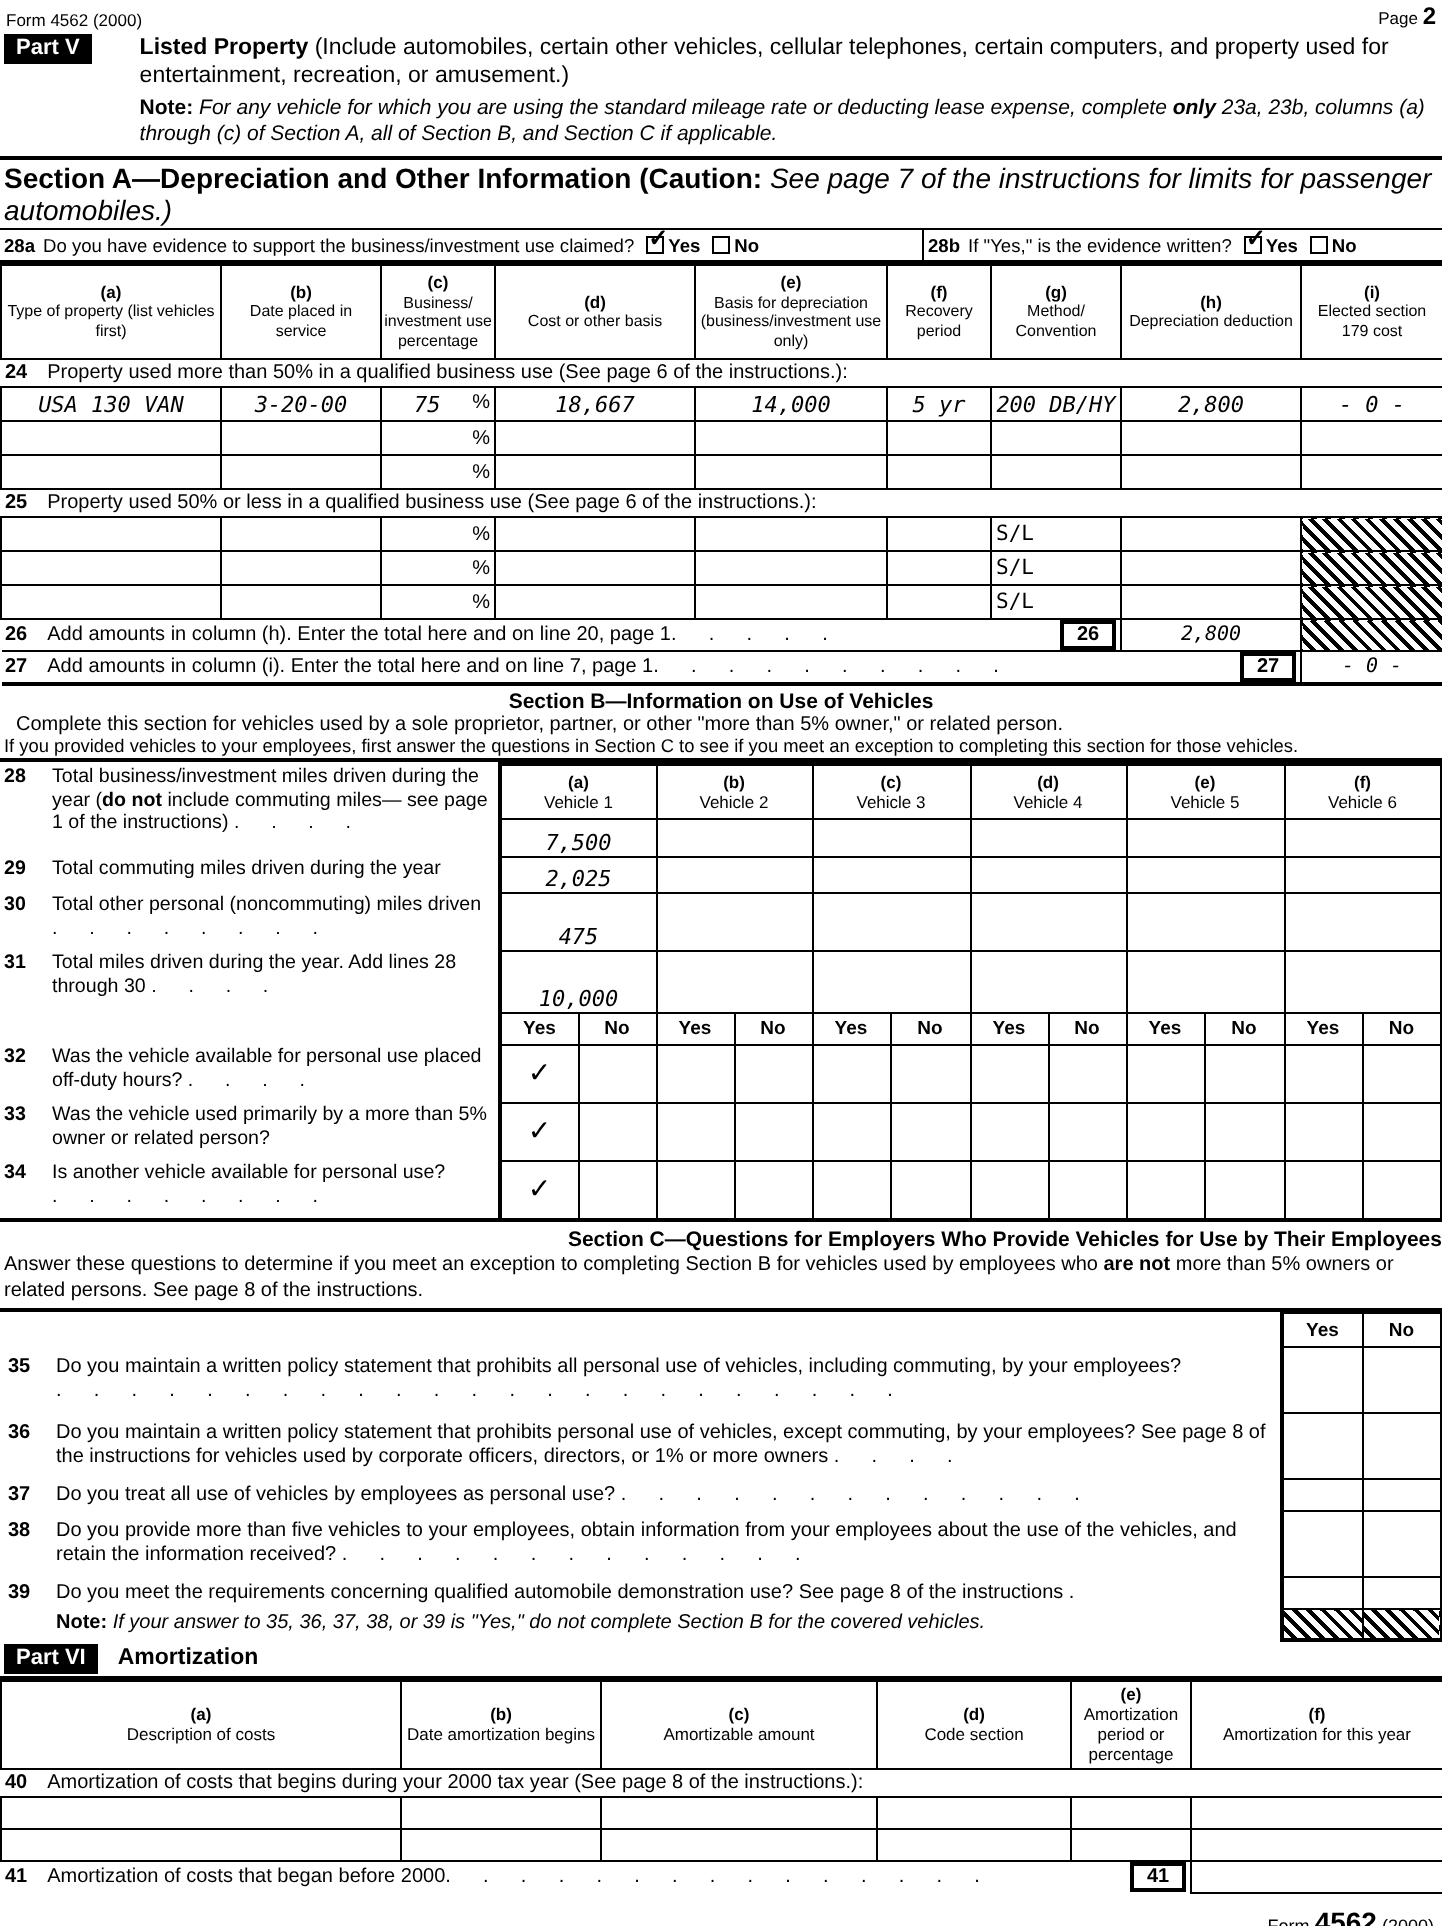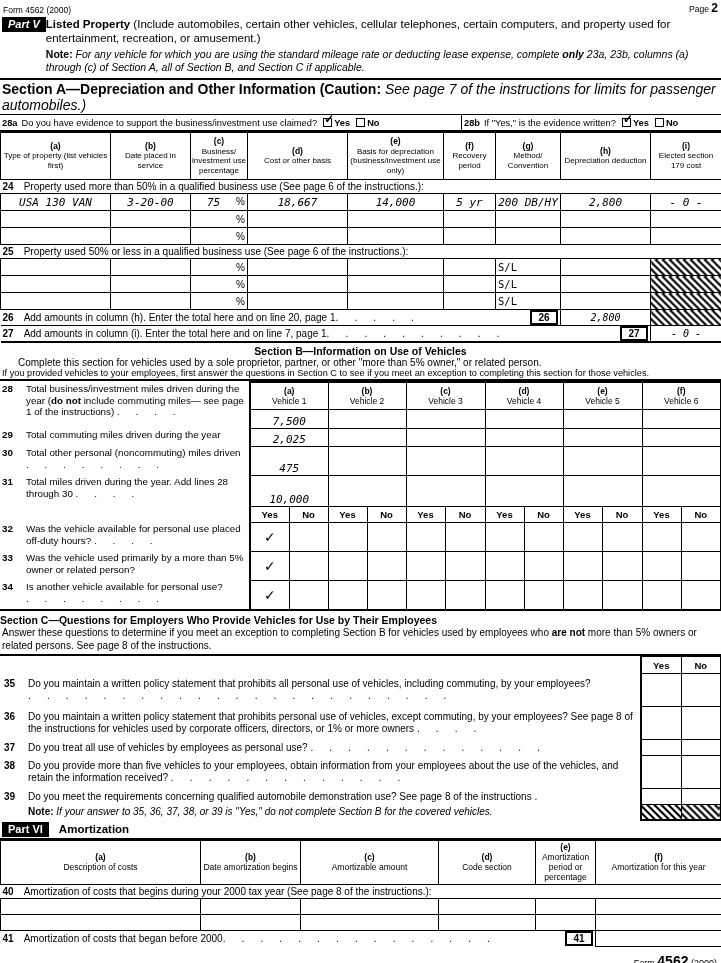--- a/index.html
+++ b/index.html
@@ -14,21 +14,21 @@
   .dots { white-space: pre; letter-spacing: 1px; }
 
   
   .topbar { display: flex; justify-content: space-between; align-items: flex-end; padding: 0 3px; height: 13px; font-size: 8.5px; }
   .pagenum { font-size: 12px; font-weight: bold; }
 
   
   .part-box { background: #000; color: #fff; font-weight: bold; font-size: 11px; padding: 1px 6px 2px 6px; display: inline-block; }
 
   .p5 { display: flex; padding: 2px 2px 0 2px; }
-  .p5 .part-box { height: 15px; margin-right: 0; font-style: italic; }
+  .p5 .part-box { height: 15px; margin-right: 24px; }
   .p5-body { flex: 1; font-size: 11.5px; line-height: 14px; }
   .p5-note { font-size: 10.5px; line-height: 13px; margin-top: 3px; }
 
   .secA-head { border-top: 2.5px solid #000; border-bottom: 1px solid #000; margin-top: 4px; padding: 1px 2px; font-size: 14px; }
   .q28 { display: flex; border-bottom: 2.5px solid #000; font-size: 9.3px; align-items: center; height: 17px; }
   .q28-left { width: 462px; border-right: 1px solid #000; display: flex; align-items: center; height: 100%; padding: 0 2px; }
   .q28-right { flex: 1; display: flex; align-items: center; padding: 0 2px; }
   .q28 .num { font-weight: bold; margin-right: 4px; }
   .cb { width: 9px; height: 9px; border: 1.5px solid #000; display: inline-block; position: relative; margin: 0 2px 0 6px; flex: none; }
   .cb .tick { position: absolute; top: -7px; left: 0px; font-size: 12px; font-weight: bold; }
@@ -51,39 +51,39 @@
   .slcell { text-align: left !important; font-size: 10.5px; font-family: "DejaVu Sans Mono", monospace; }
   .hatch { background: repeating-linear-gradient(45deg, #fff 0 3px, #000 3px 5px); }
   .sumrow td { height: 15px; font-size: 10px; }
   .sumrow .free { border-left: 0; border-right: 0; }
   .sumtext { display: flex; align-items: center; width: 100%; }
   .sumtext .ln { font-weight: bold; margin-right: 10px; }
   .numbox { border: 2px solid #000; font-weight: bold; text-align: center; width: 28px; margin-left: auto; font-size: 10px; align-self: stretch; display: flex; align-items: center; justify-content: center; }
 
   
   .secB-head { text-align: center; font-weight: bold; font-size: 10.5px; padding-top: 2px; }
-  .secB-t1 { font-size: 10px; padding: 0 18px; }
+  .secB-t1 { font-size: 10px; padding: 0 8px; }
   .secB-t2 { font-size: 9.2px; padding: 0 2px; border-bottom: 2.5px solid #000; padding-bottom: 1px; }
   .tB td { border: 1px solid #000; }
   .tB td.nob { border: 0; }
   .tB td.vl { border-left: 2px solid #000; }
   .tB tr:first-child td.gr { border-top: 2px solid #000; }
   .tB td.gr-r { border-right: 2px solid #000; }
   .tB { border-bottom: 2.5px solid #000; }
   .tB .vehhead { text-align: center; font-size: 8.5px; line-height: 10px; vertical-align: middle; height: 27px; }
   .tB .lbl { font-size: 9.8px; line-height: 11.5px; vertical-align: top; padding-top: 1px; }
   .tB .lbl .inner { display: flex; }
   .tB .lbl .ln { font-weight: bold; width: 24px; flex: none; }
   .tB .lbl .txt { flex: 1; }
   .tB .val { vertical-align: bottom; text-align: center; }
   .tB .ynh { text-align: center; font-weight: bold; font-size: 9.5px; height: 16px; vertical-align: middle; }
   .tB .chk { text-align: center; vertical-align: middle; font-size: 14px; font-weight: bold; font-family: "DejaVu Sans", sans-serif; }
 
   
-  .secC-head { text-align: left; font-weight: bold; font-size: 10.5px; padding-top: 3px; }
+  .secC-head { text-align: right; font-weight: bold; font-size: 10.5px; padding-top: 3px; }
   .secC-intro { font-size: 10px; line-height: 13px; padding: 0 2px 2px 2px; border-bottom: 2.5px solid #000; }
   .tC td { vertical-align: middle; }
   .tC .q { border: 0; font-size: 10px; line-height: 12px; }
   .tC .q .inner { display: flex; justify-content: space-between; }
   .tC .q .ln { font-weight: bold; width: 26px; flex: none; padding-left: 2px; }
   .tC .q .txt { flex: 1; }
   .tC .yn { border: 1px solid #000; text-align: center; }
   .tC .yn.first { border-left: 2px solid #000; }
   .tC .yn.last { border-right: 2px solid #000; }
   .tC .ynhead { font-weight: bold; font-size: 9.5px; height: 17px; }

